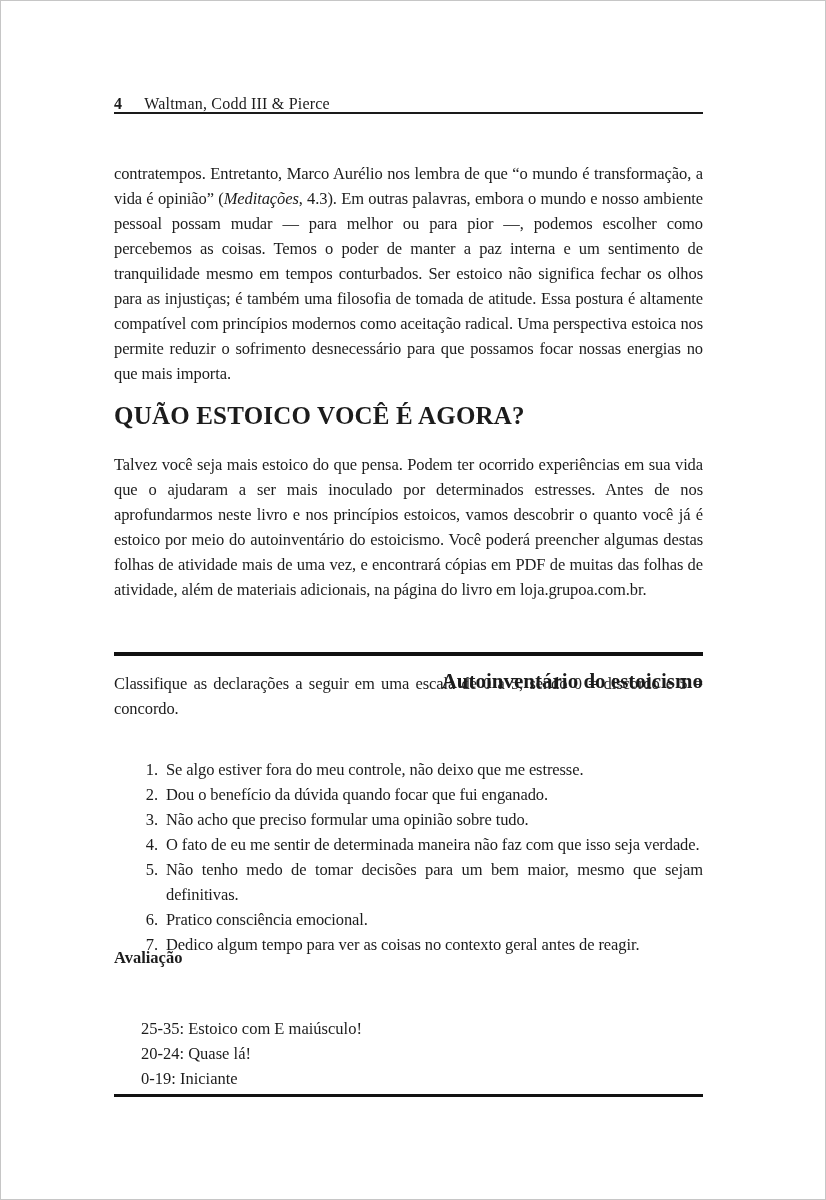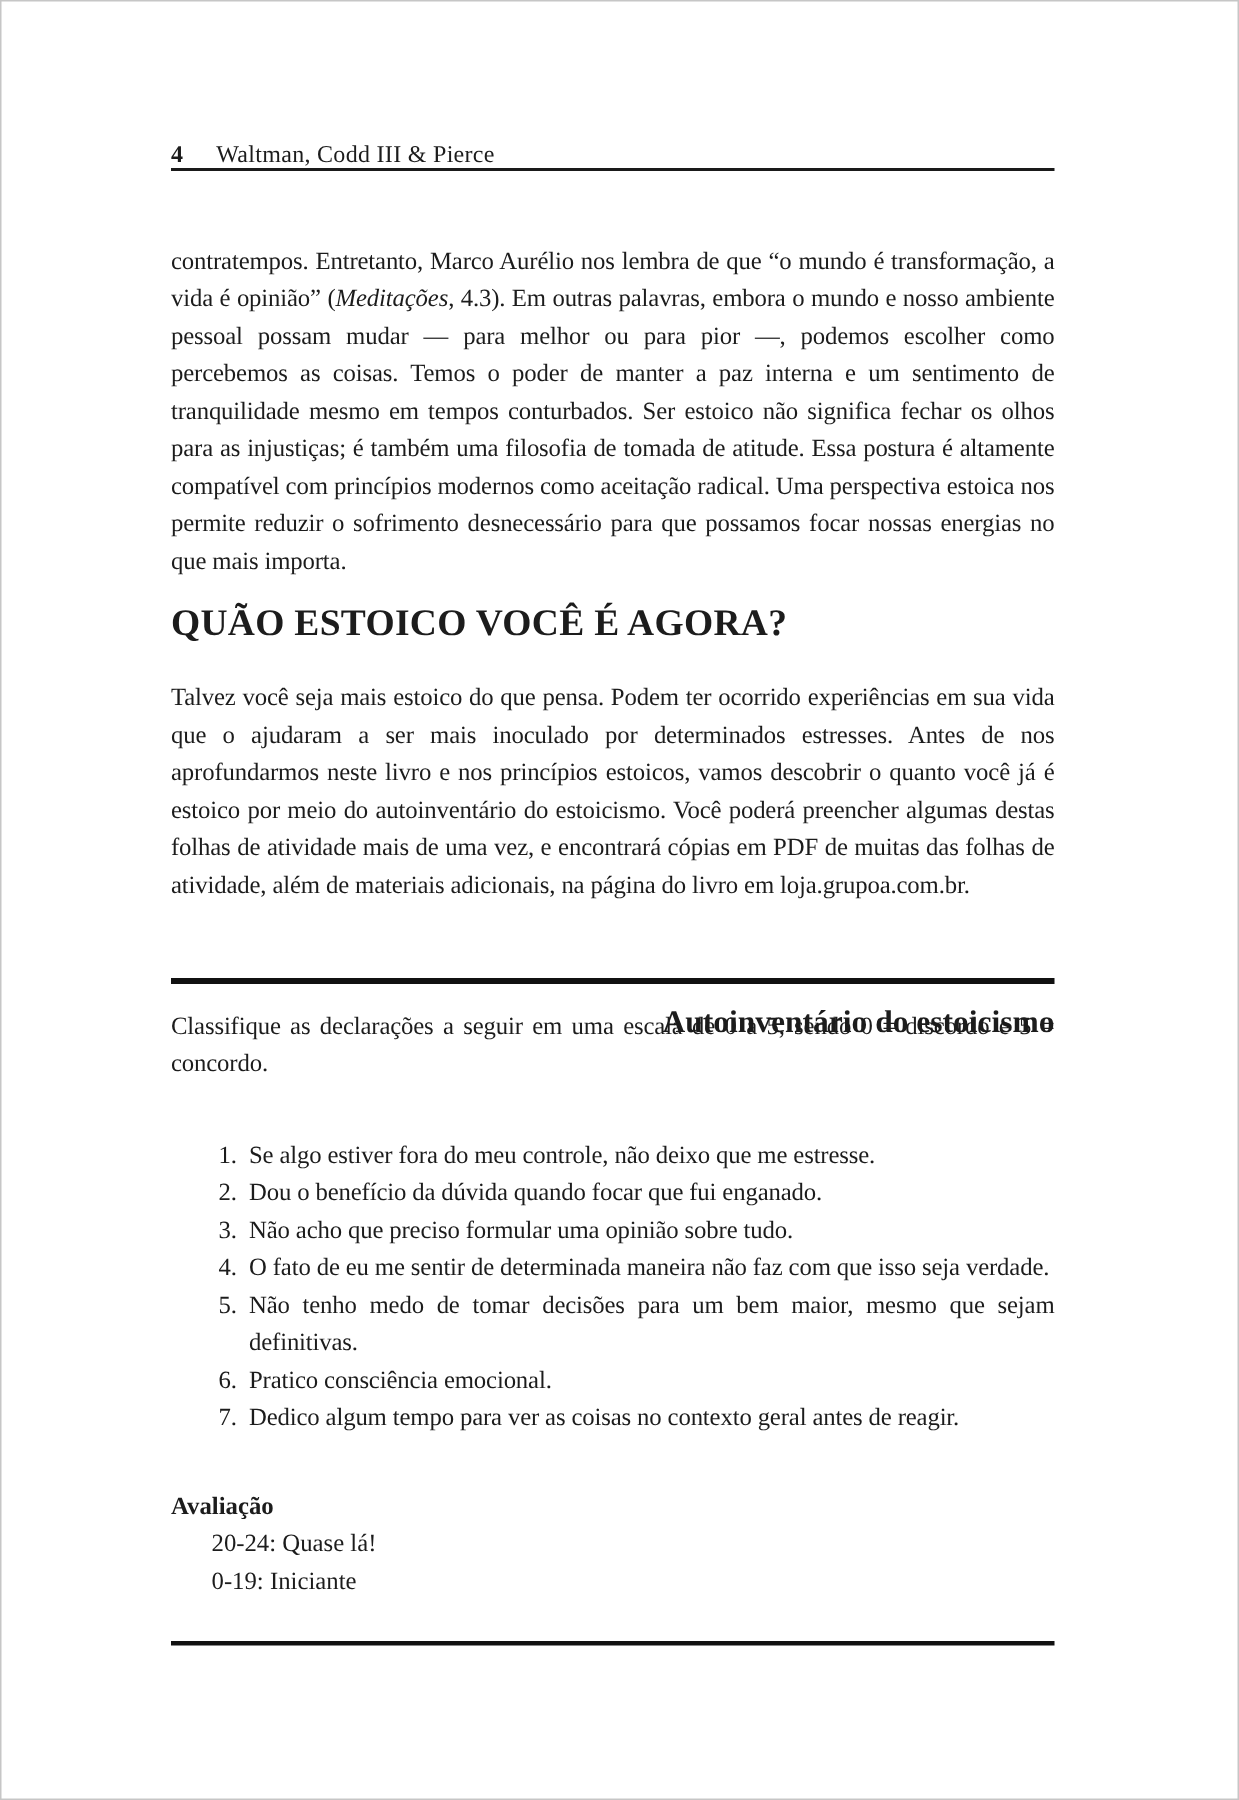--- a/index.html
+++ b/index.html
@@ -68,21 +68,21 @@
     margin-right: 8px;
   }
   .ws-item-text {
     flex: 1 1 auto;
     font-size: 16.5px;
     line-height: 25px;
     text-align: justify;
     letter-spacing: -0.1px;
   }
   .rating-label {
-    top: 990px;
+    top: 944px;
     font-size: 16.5px;
     line-height: 25px;
     font-weight: bold;
   }
   .rating-levels { top: 1015px; padding-left: 27px; box-sizing: border-box; }
   .rating-line { font-size: 16.5px; line-height: 25px; }
 </style>
 </head>
 <body>
 
@@ -133,19 +133,20 @@
     </div>
     <div class="ws-item">
       <span class="ws-num">7.</span>
       <div class="ws-item-text">Dedico algum tempo para ver as coisas no contexto geral antes de reagir.</div>
     </div>
   </div>
 
   <div class="col rating-label">Avaliação</div>
 
   <div class="col rating-levels">
+    <div class="rating-line">25-35: Estoico com E maiúsculo!</div>
     <div class="rating-line">20-24: Quase lá!</div>
     <div class="rating-line">0-19: Iniciante</div>
   </div>
 
   <div class="rule rule-box-bottom"></div>
 
 </div>
 
 </body></html>

